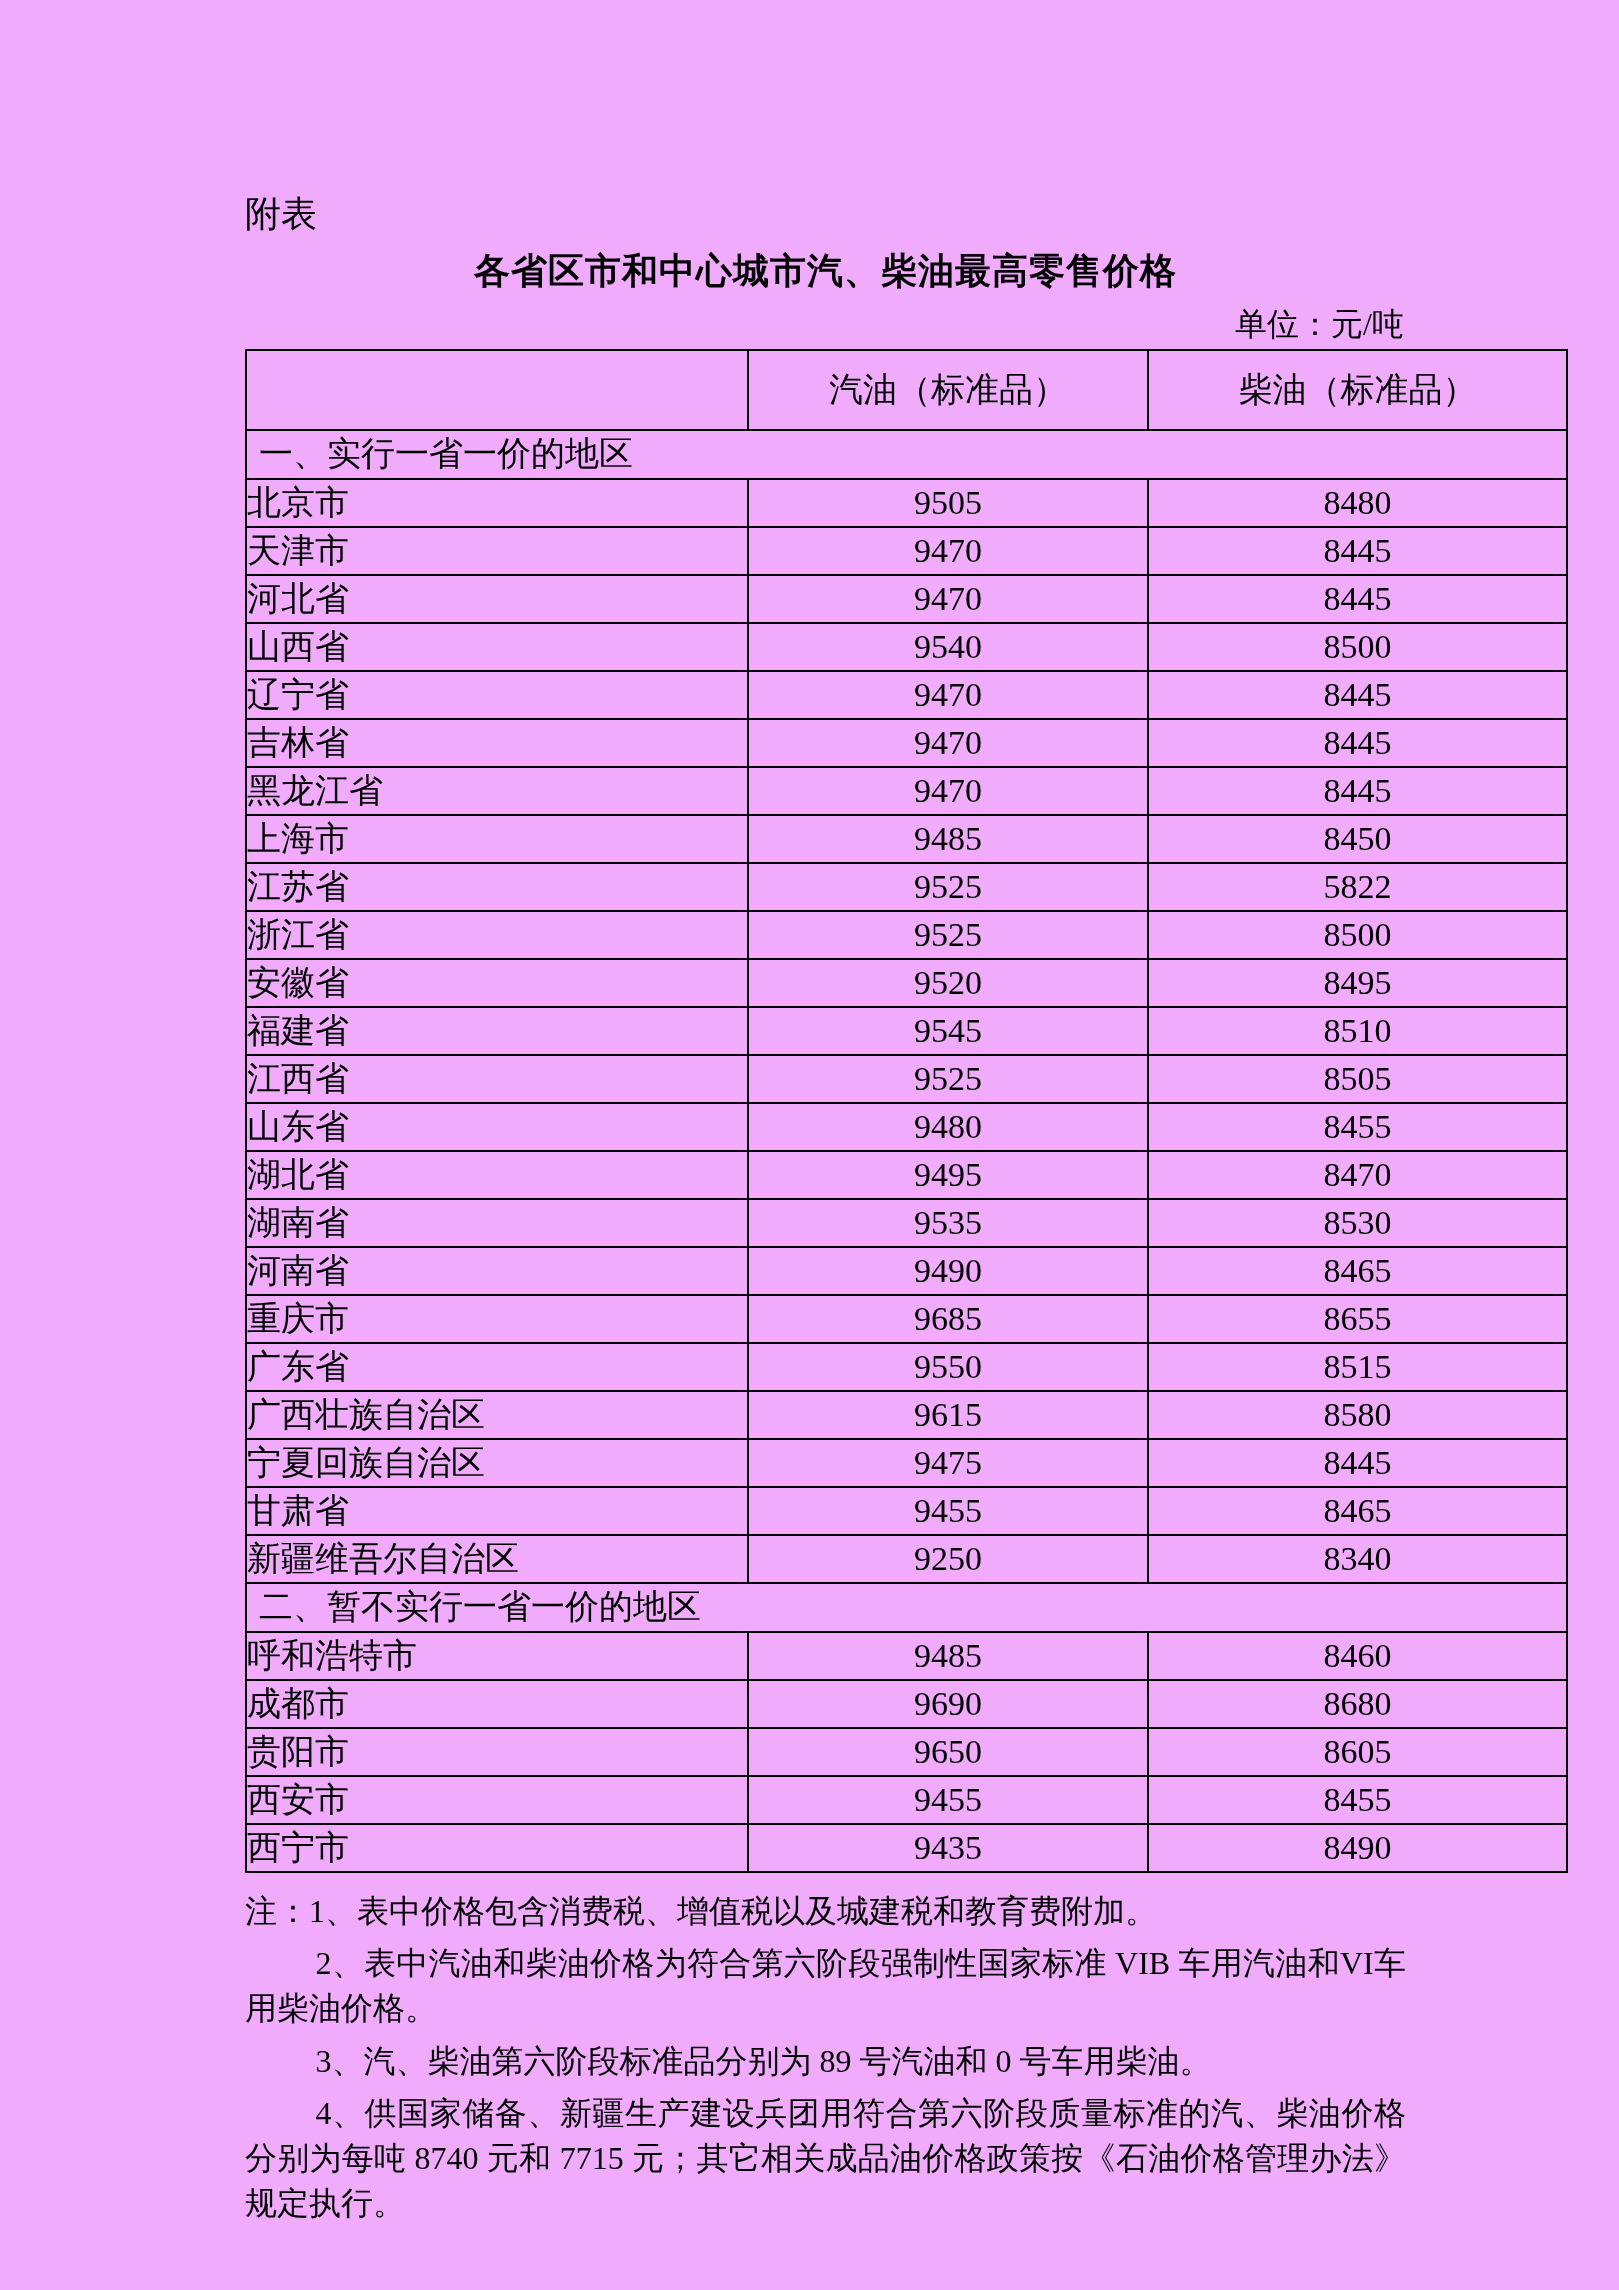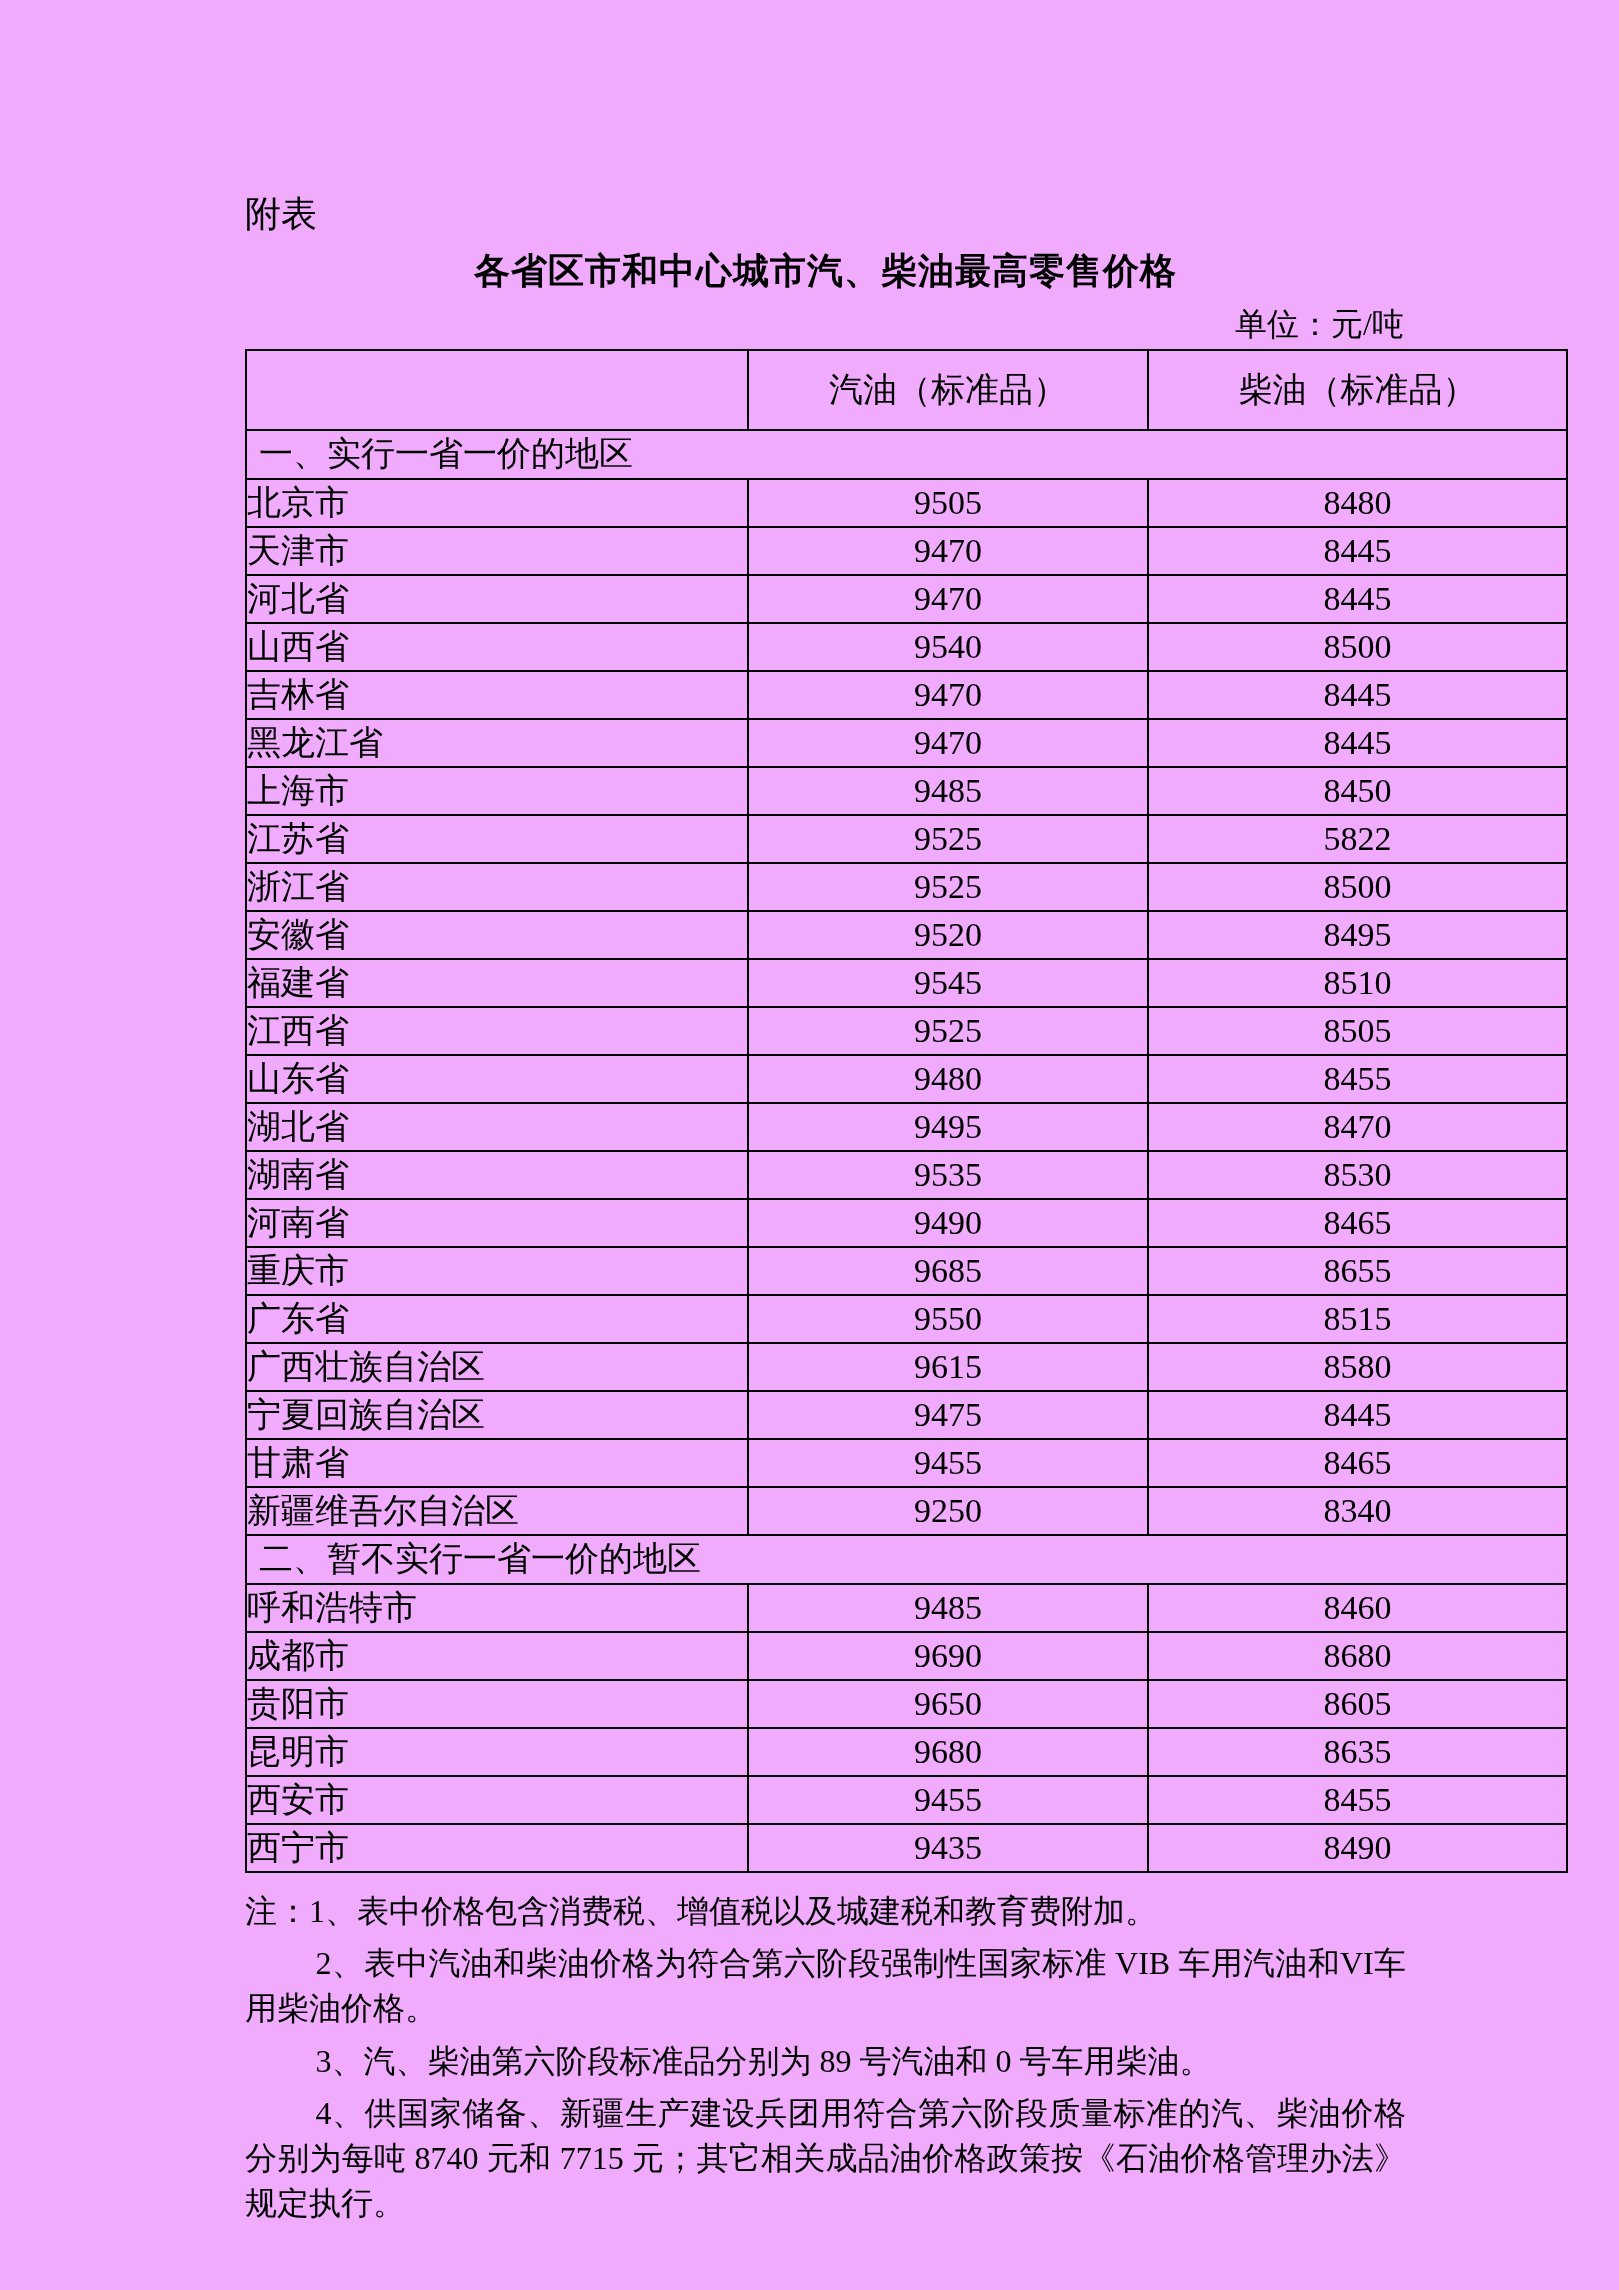--- a/index.html
+++ b/index.html
@@ -137,20 +137,25 @@
             <td class="region-cell">河北省</td>
             <td class="price-cell">9470</td>
             <td class="price-cell">8445</td>
           </tr>
           <tr class="data-row">
             <td class="region-cell">山西省</td>
             <td class="price-cell">9540</td>
             <td class="price-cell">8500</td>
           </tr>
           <tr class="data-row">
+            <td class="region-cell">辽宁省</td>
+            <td class="price-cell">9470</td>
+            <td class="price-cell">8445</td>
+          </tr>
+          <tr class="data-row">
             <td class="region-cell">吉林省</td>
             <td class="price-cell">9470</td>
             <td class="price-cell">8445</td>
           </tr>
           <tr class="data-row">
             <td class="region-cell">黑龙江省</td>
             <td class="price-cell">9470</td>
             <td class="price-cell">8445</td>
           </tr>
           <tr class="data-row">
@@ -243,25 +248,20 @@
           </tr>
           <tr class="data-row">
             <td class="region-cell">成都市</td>
             <td class="price-cell">9690</td>
             <td class="price-cell">8680</td>
           </tr>
           <tr class="data-row">
             <td class="region-cell">贵阳市</td>
             <td class="price-cell">9650</td>
             <td class="price-cell">8605</td>
-          </tr>
-          <tr class="data-row">
-            <td class="region-cell">昆明市</td>
-            <td class="price-cell">9680</td>
-            <td class="price-cell">8635</td>
           </tr>
           <tr class="data-row">
             <td class="region-cell">西安市</td>
             <td class="price-cell">9455</td>
             <td class="price-cell">8455</td>
           </tr>
           <tr class="data-row">
             <td class="region-cell">西宁市</td>
             <td class="price-cell">9435</td>
             <td class="price-cell">8490</td>

